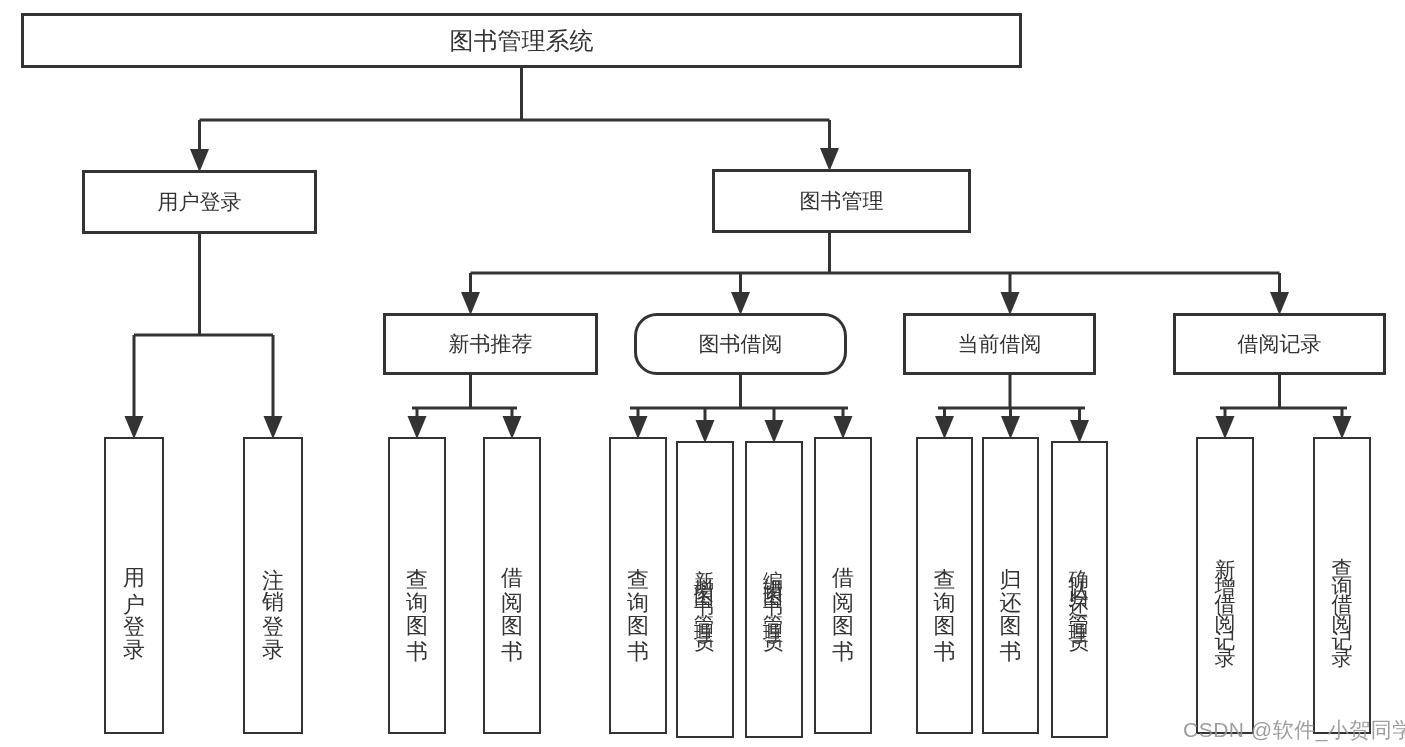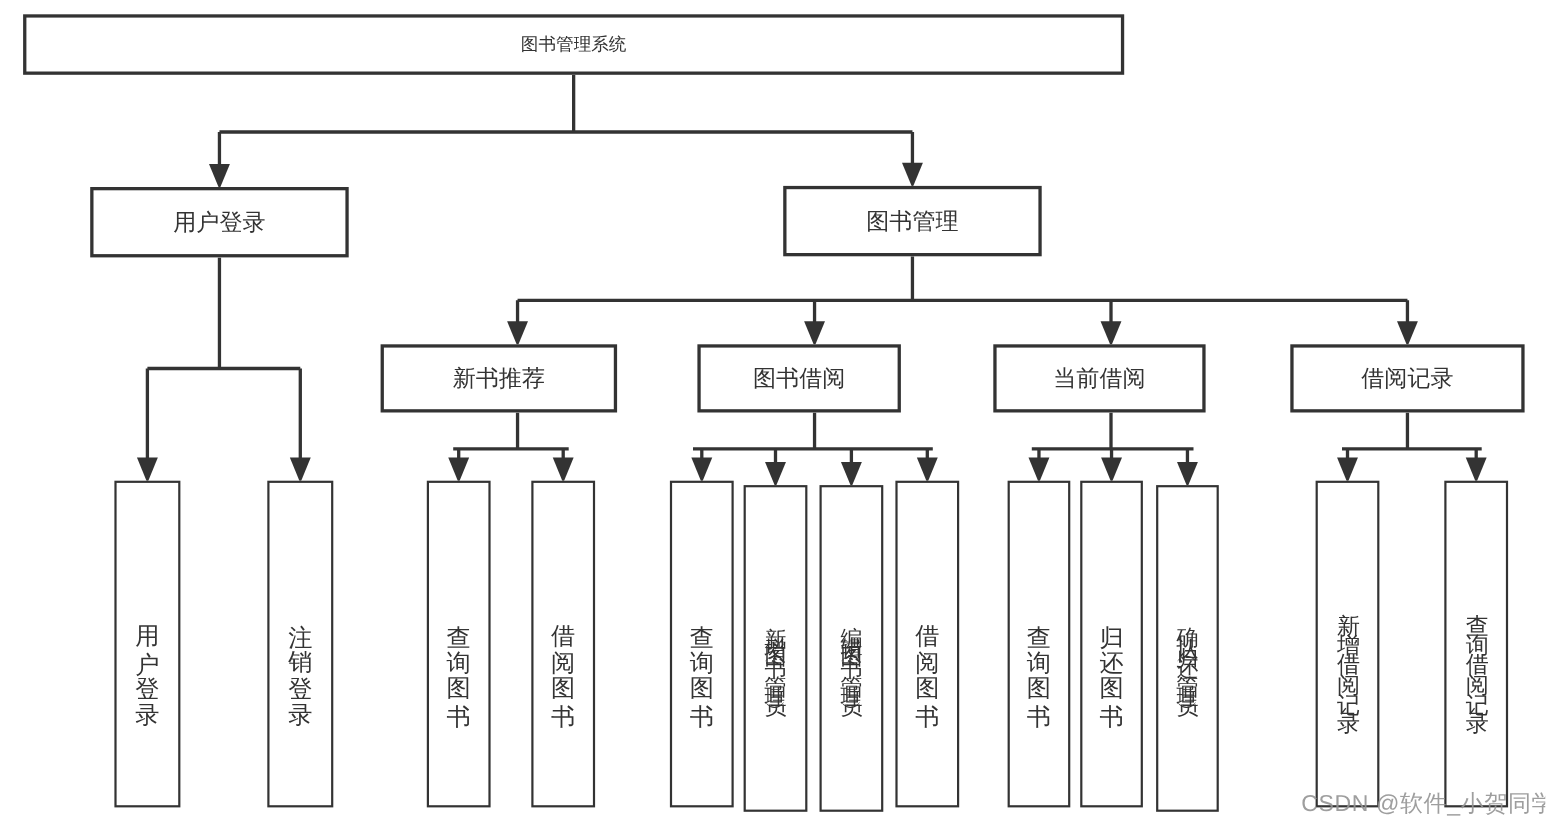--- a/index.html
+++ b/index.html
@@ -26,21 +26,21 @@
     box-sizing: border-box;
     background: #ffffff;
     border: 3px solid #333333;
     color: #333333;
     display: flex;
     align-items: center;
     justify-content: center;
     text-align: center;
     z-index: 2;
   }
-  .box.lvl0 { font-size: 16px; }
+  .box.lvl0 { font-size: 24px; }
   .box.lvl1, .box.lvl2 { font-size: 21px; }
   .leaf {
     border-width: 2px;
   }
   .leaf span {
     writing-mode: vertical-rl;
     text-orientation: mixed;
     white-space: nowrap;
   }
   .leaf.leaf-4 span { font-size: 22px; letter-spacing: 24px; margin-top: 24px; }
@@ -104,28 +104,28 @@
     </g>
   </svg>
 
   <div class="box lvl0" style="left:21px; top:13px; width:1001px; height:55px;">
     <span>图书管理系统</span>
   </div>
 
   <div class="box lvl1" style="left:82px; top:170px; width:235px; height:64px;">
     <span>用户登录</span>
   </div>
-  <div class="box lvl1" style="left:712px; top:169px; width:235px; height:64px;">
+  <div class="box lvl1" style="left:712px; top:169px; width:259px; height:64px;">
     <span>图书管理</span>
   </div>
 
-  <div class="box lvl2" style="left:346px; top:313px; width:215px; height:62px;">
+  <div class="box lvl2" style="left:383px; top:313px; width:215px; height:62px;">
     <span>新书推荐</span>
   </div>
-  <div class="box lvl2" style="left:634px; top:313px; width:185px; height:62px;">
+  <div class="box lvl2" style="left:634px; top:313px; width:213px; height:62px;border-radius:23px;">
     <span>图书借阅</span>
   </div>
   <div class="box lvl2" style="left:903px; top:313px; width:193px; height:62px;">
     <span>当前借阅</span>
   </div>
   <div class="box lvl2" style="left:1173px; top:313px; width:213px; height:62px;text-align:right;">
     <span>借阅记录</span>
   </div>
 
   <div class="box leaf leaf-4" style="left:104px; top:437px; width:60px; height:297px;">

